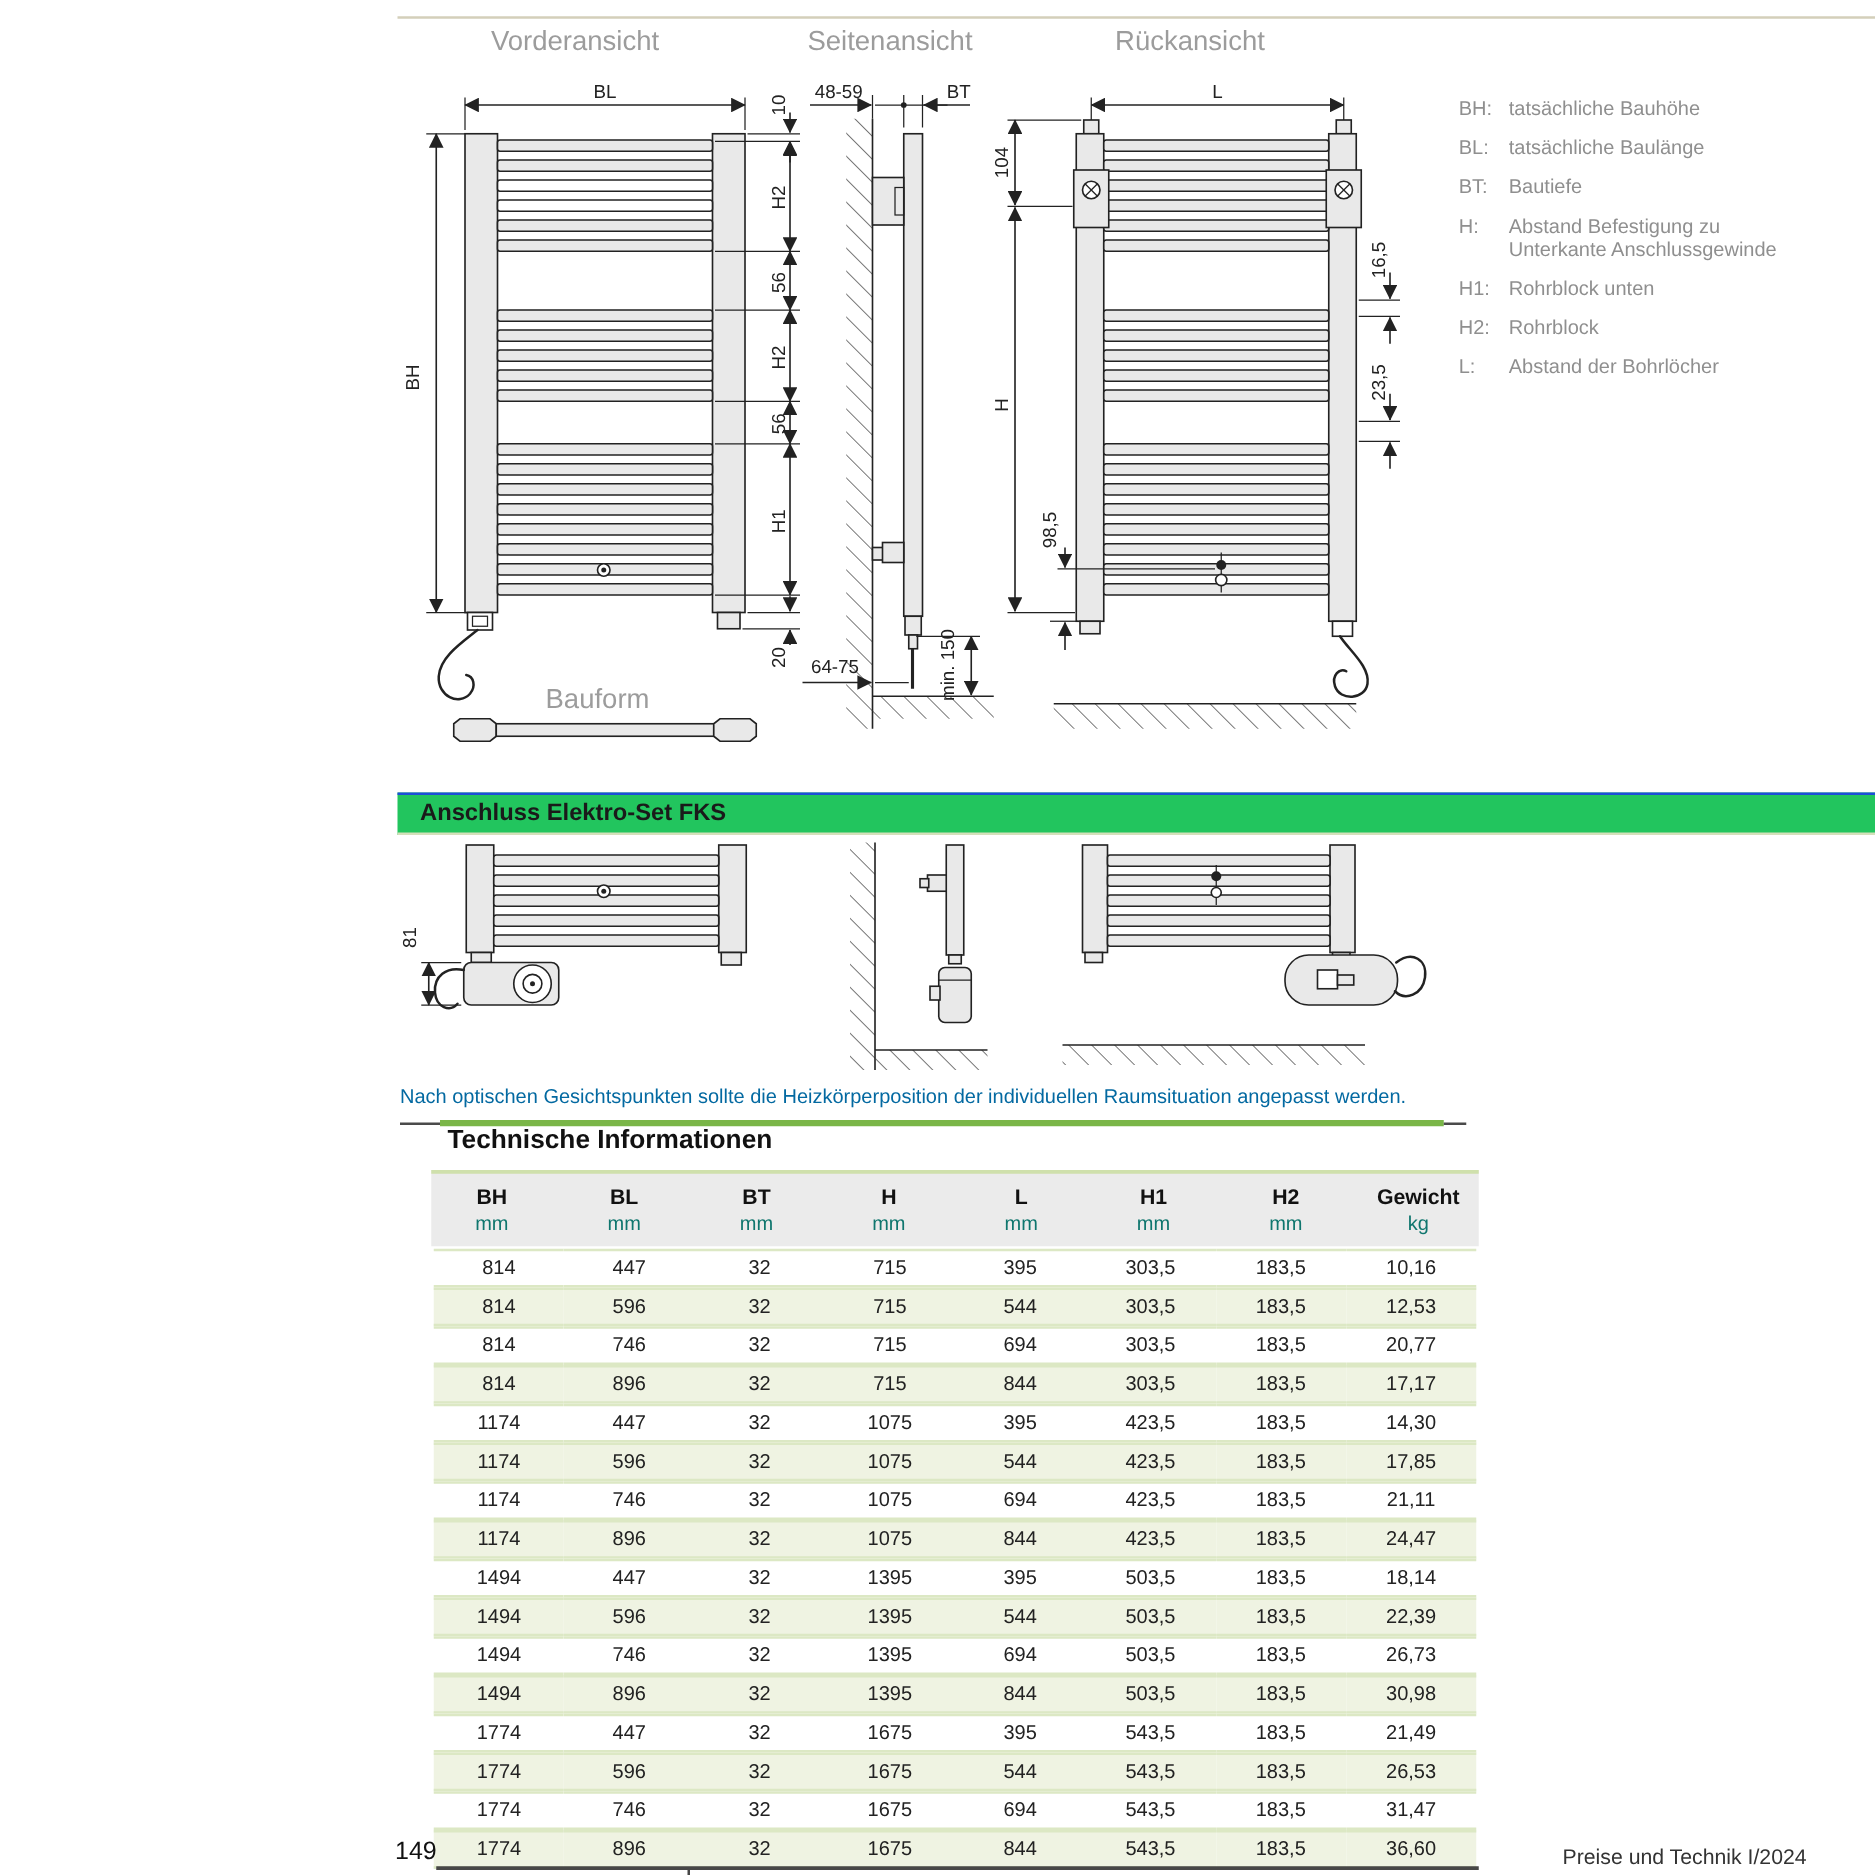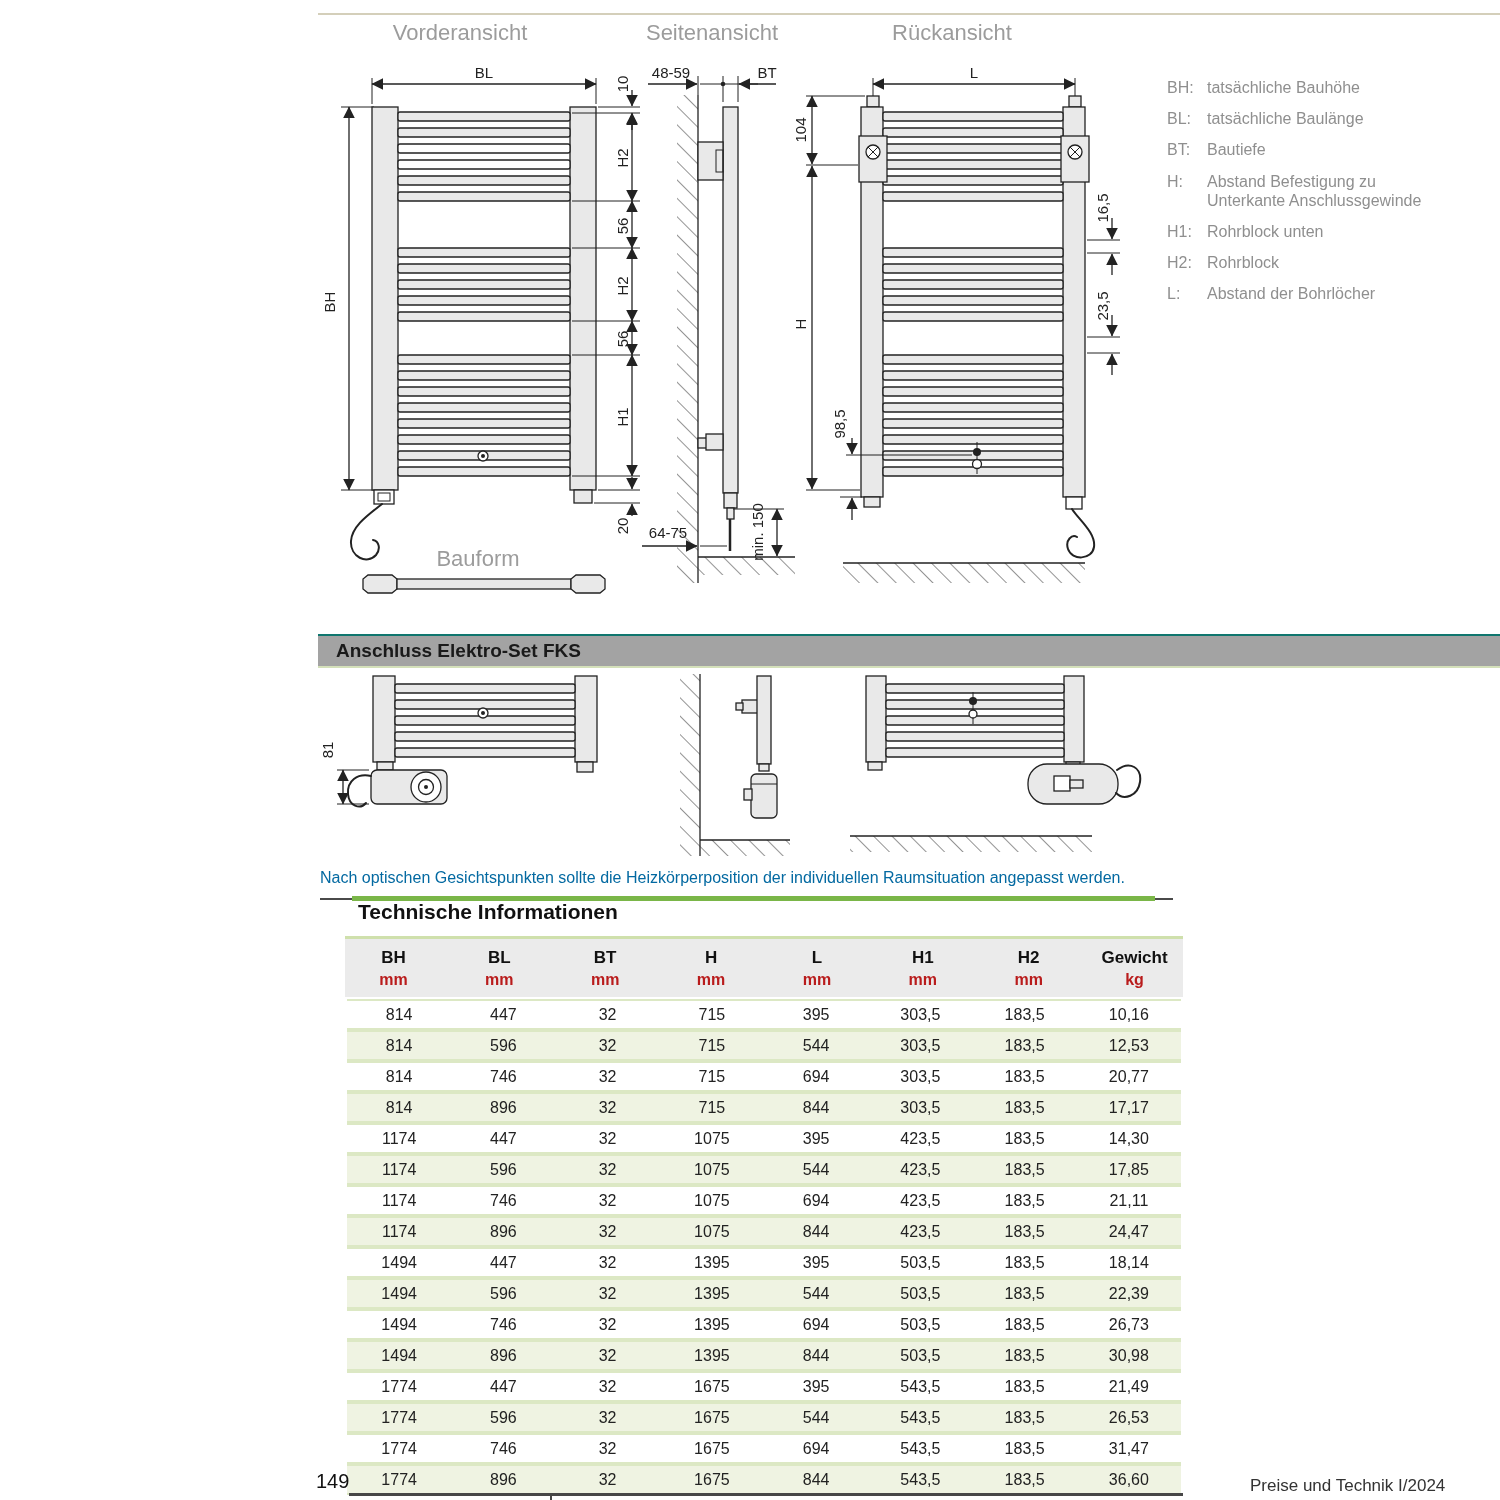--- a/index.html
+++ b/index.html
@@ -8,38 +8,38 @@
   .abs{position:absolute;}
   .view-title{font-size:22px;color:#9c9c9c;white-space:nowrap;transform:translateX(-50%);}
   
   #top-rule{left:318px;top:13px;width:1182px;height:2px;background:#d4cfba;}
   
   #legend{left:1167px;top:78px;width:310px;font-size:16px;color:#8f8f8f;line-height:1.2;}
   .leg-item{display:flex;margin-bottom:12px;}
   .leg-term{width:40px;flex:none;}
   .leg-desc{flex:1;}
   
-  #fks-band{left:318px;top:634px;width:1182px;height:30px;background:#a3a3a3;
-            border-top:2px solid #0f766e;border-bottom:2px solid #d4e0ba;
+  #fks-band{left:318px;top:634px;width:1182px;height:30px;background:#22c55e;
+            border-top:2px solid #1d4ed8;border-bottom:2px solid #d4e0ba;
             display:flex;align-items:center;}
   #fks-band .t{font-size:19px;font-weight:bold;color:#1a1a1a;padding-left:18px;}
   
   #note{left:320px;top:869px;font-size:16px;color:#0369a1;white-space:nowrap;}
   #div-dark-l{left:320px;top:898px;width:32px;height:2px;background:#4a4a4a;}
   #div-green{left:352px;top:896px;width:803px;height:5px;background:#7ab648;}
   #div-dark-r{left:1155px;top:898px;width:18px;height:2px;background:#4a4a4a;}
   
   #tbl-title{left:358px;top:900px;font-size:21px;font-weight:bold;color:#111;}
   #tbl-head{left:345px;top:936px;width:838px;height:58px;background:#ebebeb;
             border-top:3px solid #cfe0ac;}
   #tbl-head .hgrid{display:grid;grid-template-columns:repeat(8,1fr);gap:13px;
             height:100%;padding:0 2px;box-sizing:border-box;}
   #tbl-head .hc{display:flex;flex-direction:column;align-items:center;justify-content:center;}
   #tbl-head .hl{font-size:17px;font-weight:bold;color:#111;}
-  #tbl-head .hu{font-size:16px;font-weight:bold;color:#b91c1c;margin-top:3px;}
+  #tbl-head .hu{font-size:16px;font-weight:normal;color:#0f766e;margin-top:3px;}
   #tbl-body{left:345px;top:999px;width:838px;}
   .trow{display:grid;grid-template-columns:repeat(8,1fr);height:31px;
         padding:0 2px;box-sizing:border-box;}
   .trow>div{display:flex;align-items:center;justify-content:center;font-size:16px;color:#222;
         border-top:2px solid #dce8c4;border-bottom:2px solid #dce8c4;background:#fff;
         box-sizing:border-box;}
   .trow.alt>div{background:#eff3e2;}
   
   #page-num{left:316px;top:1470px;font-size:20px;color:#111;}
   #bottom-rule{left:349px;top:1493px;width:834px;height:3px;background:#474747;}

